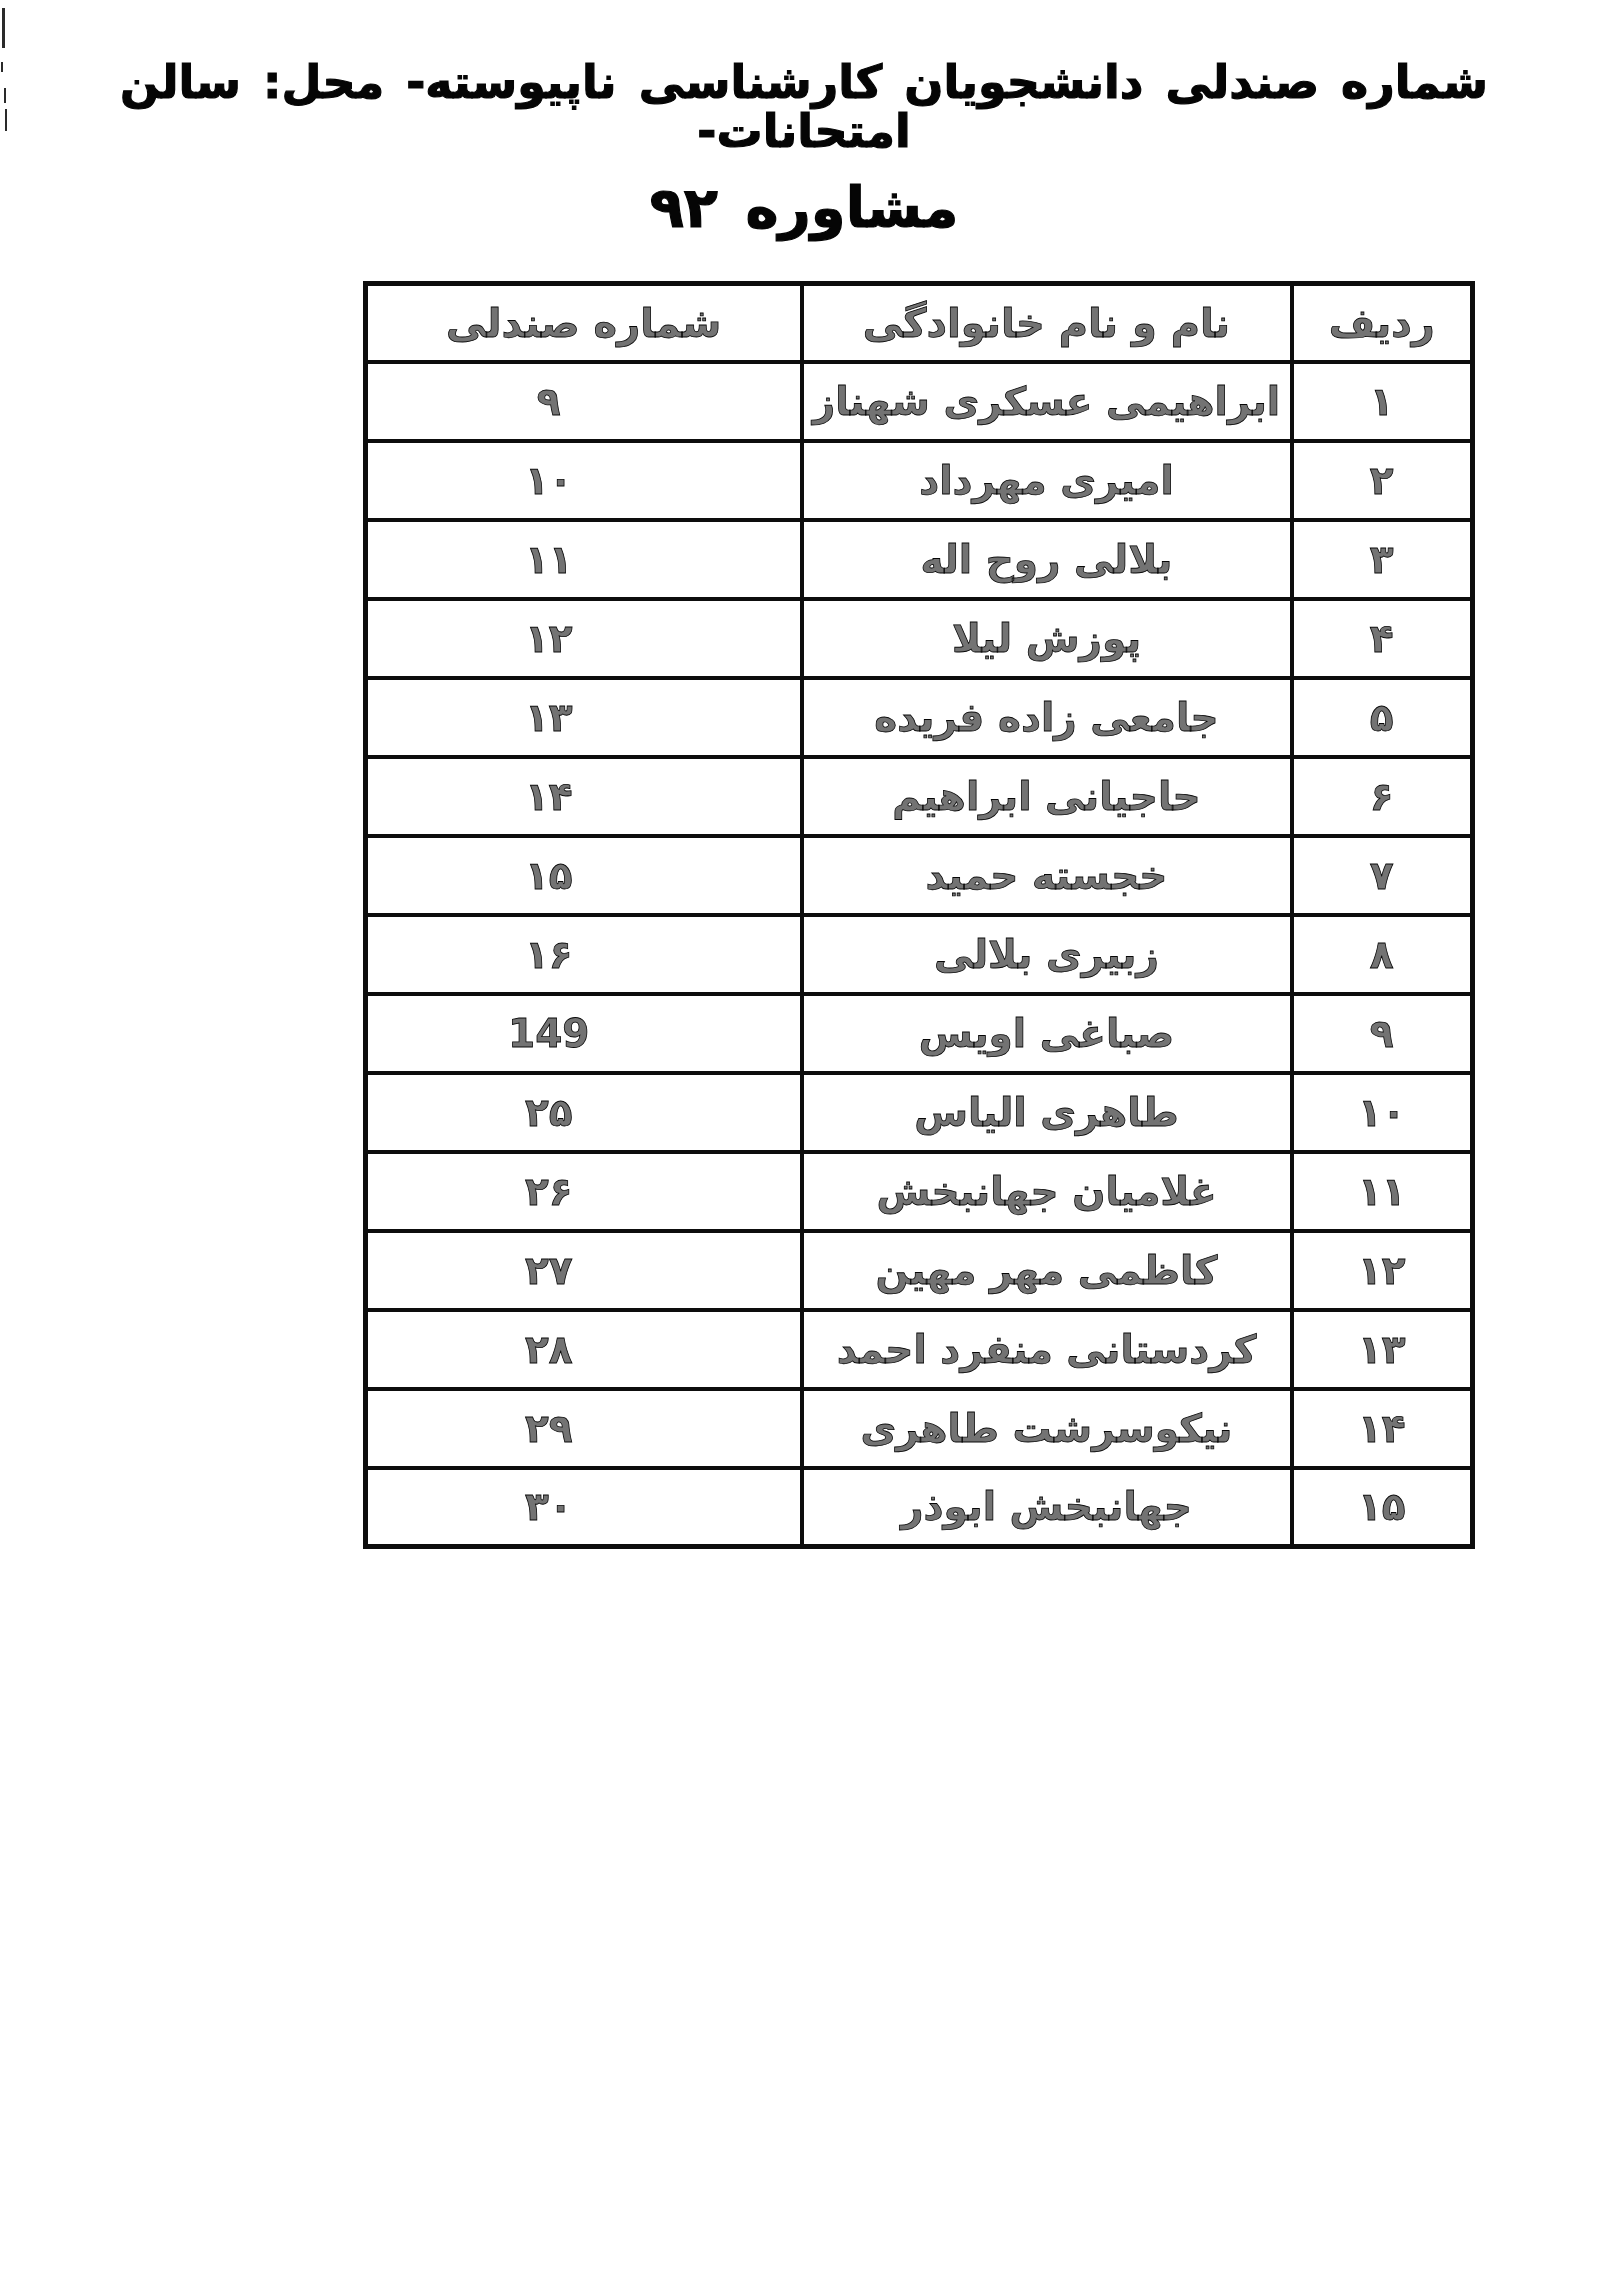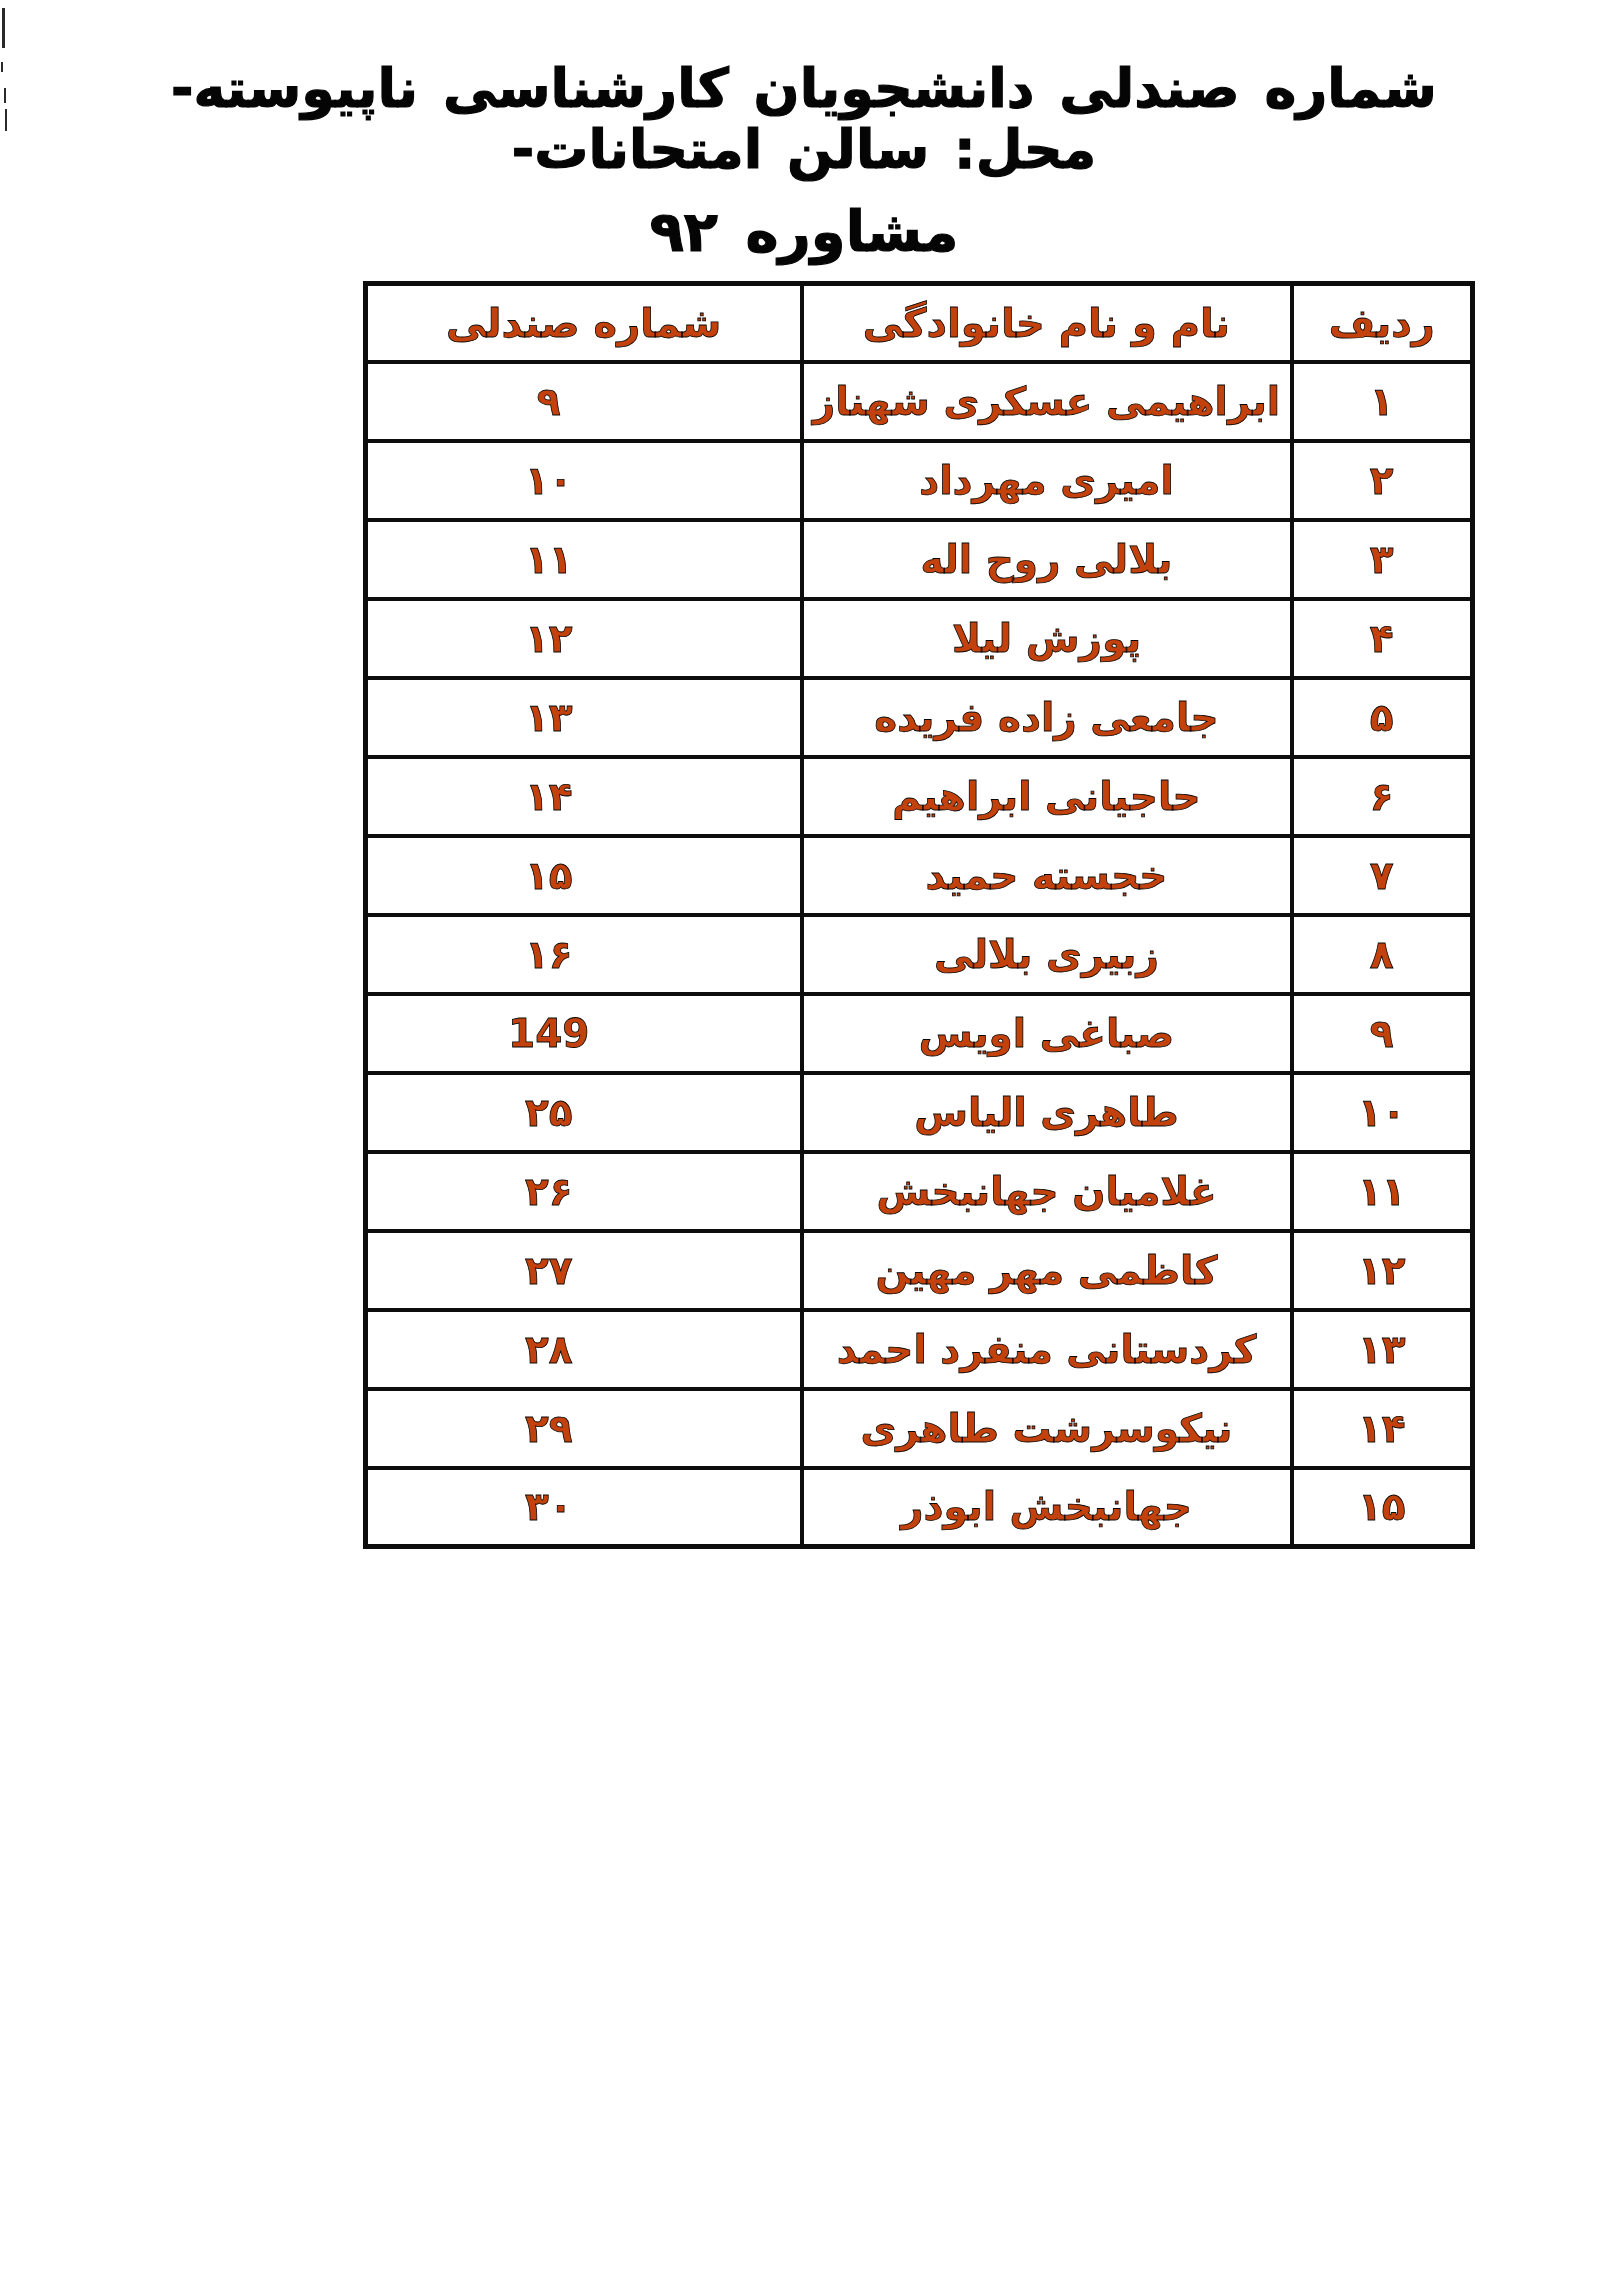--- a/index.html
+++ b/index.html
@@ -32,22 +32,22 @@
     position: absolute;
     top: 58px;
     left: 109px;
     right: 109px;
     text-align: center;
     direction: rtl;
     font-weight: bold;
     color: #050505;
   }
   .title-line1 {
-    font-size: 54px;
-    line-height: 61px;
+    font-size: 46px;
+    line-height: 49px;
     letter-spacing: 0.5px;
     word-spacing: 6px;
     -webkit-text-stroke: 1.2px #050505;
   }
   .title-line2 {
     margin-top: 22px;
     font-size: 56px;
     line-height: 60px;
     word-spacing: 8px;
     -webkit-text-stroke: 1.2px #050505;
@@ -66,21 +66,21 @@
   table.seating col.col-radif { width: 181px; }
   table.seating col.col-name  { width: 490px; }
   table.seating col.col-seat  { width: 436px; }
 
   table.seating th,
   table.seating td {
     border: 4px solid #0d0d0d;
     text-align: center;
     vertical-align: middle;
     font-weight: bold;
-    color: #c2410c;
+    color: #737373;
     overflow: hidden;
     white-space: nowrap;
   }
   table.seating { border: 5px solid #0d0d0d; }
 
   table.seating th {
     height: 78px;
     font-size: 40px;
     -webkit-text-stroke: 0.8px #060606;
   }

